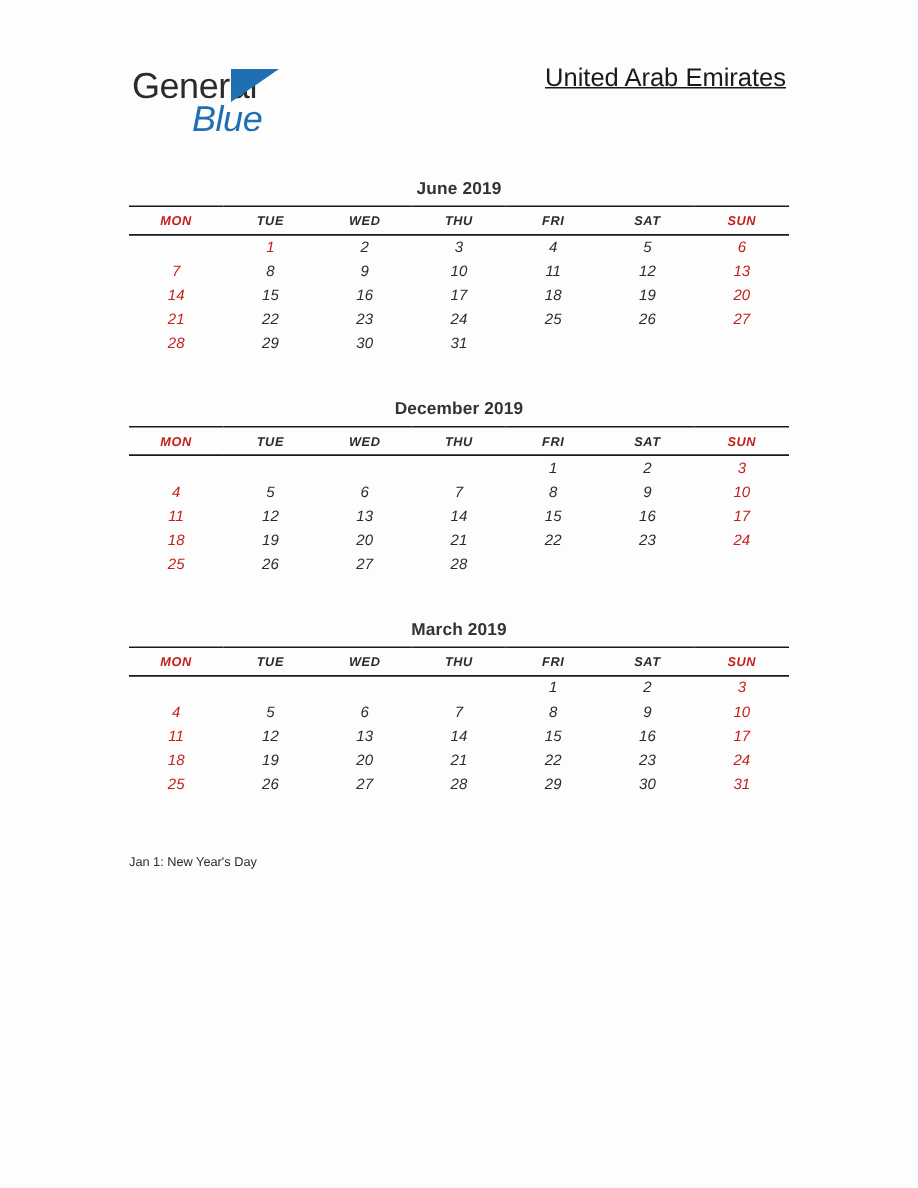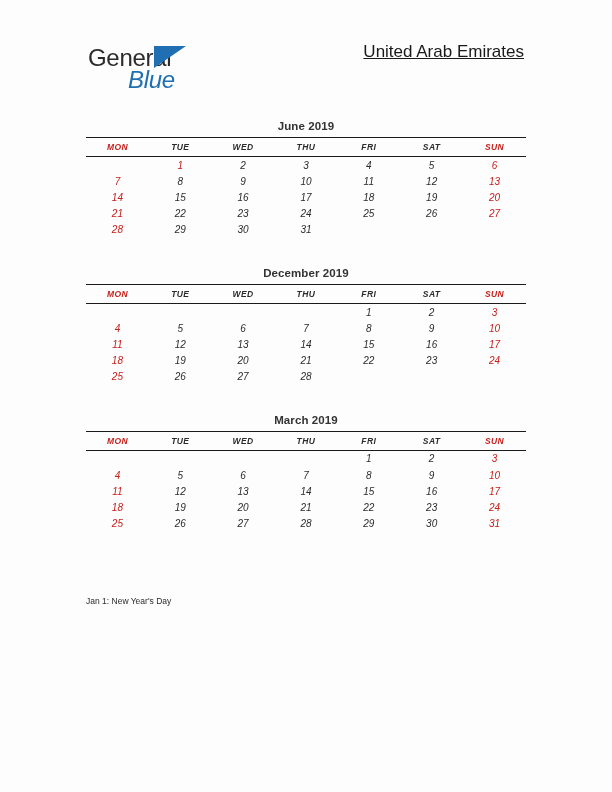--- a/index.html
+++ b/index.html
@@ -152,21 +152,20 @@
   .notes {
     position: absolute;
     left: 86px;
     top: 568px;
     width: 440px;
   }
   .note-line {
     font-size: 8.5px;
     color: #2b2b2b;
     line-height: 13px;
-    margin-top: 27px;
   }
 </style>
 </head>
 <body>
 
 <div class="page">
 
   <div class="header">
 
     <div class="logo">

